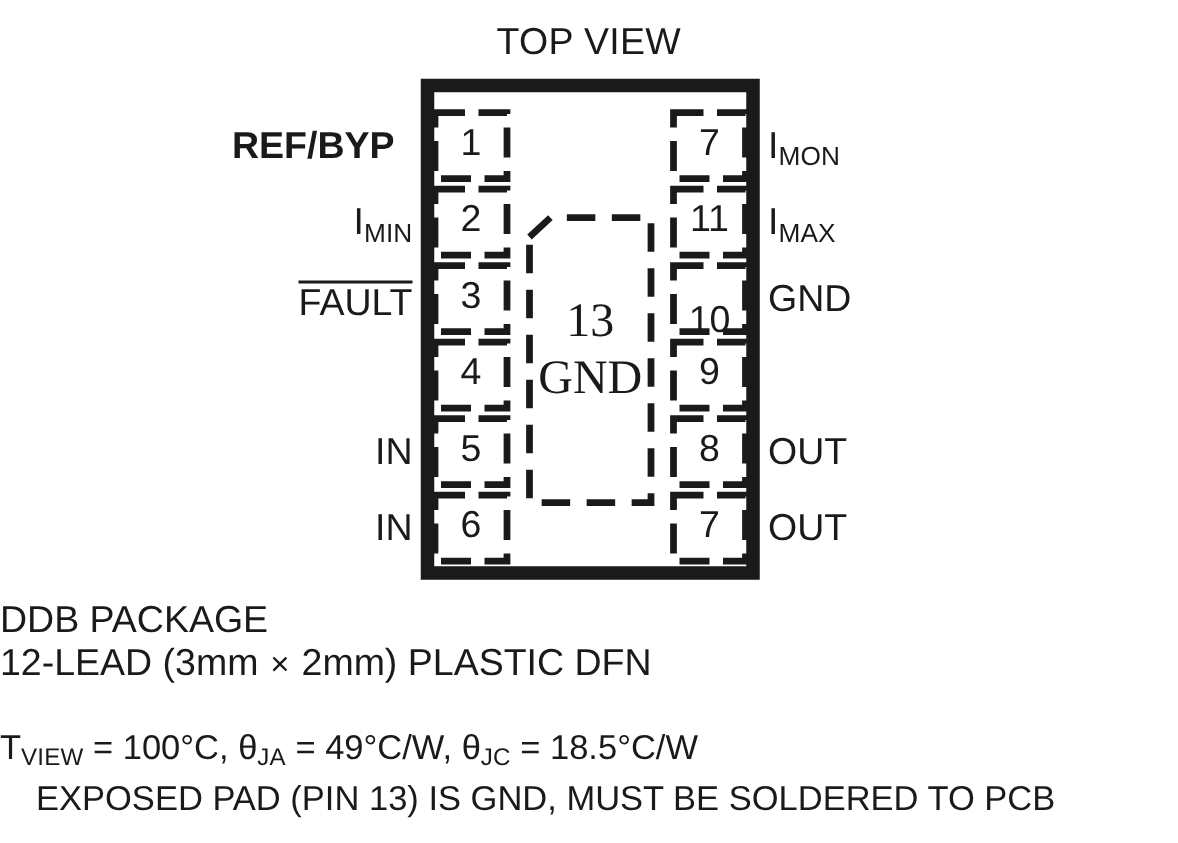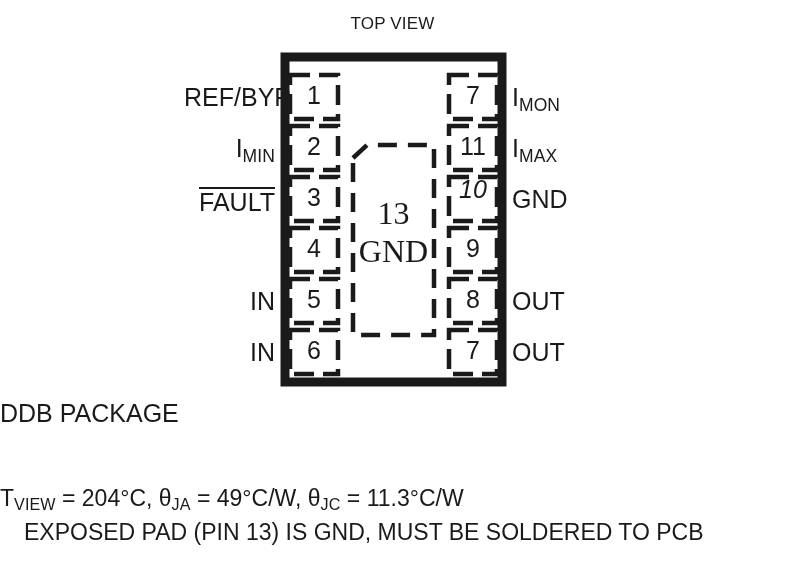--- a/index.html
+++ b/index.html
@@ -23,21 +23,21 @@
     inset: 0;
   }
 
   
   .fig-title {
     position: absolute;
     top: 14px;
     left: 0;
     width: 785px;
     text-align: center;
-    font-size: 17px;
+    font-size: 25px;
     letter-spacing: 0.2px;
     white-space: nowrap;
   }
 
   
   .package-area {
     position: absolute;
     left: 0;
     top: 50px;
     width: 785px;
@@ -143,31 +143,31 @@
 
     <div class="pin-num" style="left:290px; top:33px;  width:48px;">1</div>
     <div class="pin-num" style="left:290px; top:84px;  width:48px;">2</div>
     <div class="pin-num" style="left:290px; top:135px; width:48px;">3</div>
     <div class="pin-num" style="left:290px; top:186px; width:48px;">4</div>
     <div class="pin-num" style="left:290px; top:237px; width:48px;">5</div>
     <div class="pin-num" style="left:290px; top:288px; width:48px;">6</div>
 
     <div class="pin-num" style="left:449px; top:33px;  width:48px;">7</div>
     <div class="pin-num" style="left:449px; top:84px;  width:48px;">11</div>
-    <div class="pin-num" style="left:449px; top:127px; width:48px;font-style:italic;">10</div>
+    <div class="pin-num" style="left:449px; top:151px; width:48px;">10</div>
     <div class="pin-num" style="left:449px; top:186px; width:48px;">9</div>
     <div class="pin-num" style="left:449px; top:237px; width:48px;">8</div>
     <div class="pin-num" style="left:449px; top:288px; width:48px;">7</div>
 
     <div class="pad-label" style="left:353px; top:145px; width:81px;">
       <div>13</div>
       <div>GND</div>
     </div>
 
-    <div class="pin-label left" style="left:36px; top:35px; width:255px;">
+    <div class="pin-label left" style="left:8px; top:35px; width:255px;font-weight:bold;">
       <span>REF/BYP</span>
     </div>
 
     <div class="pin-label left" style="left:20px; top:137px; width:255px;">
       <span class="ovl">FAULT</span>
     </div>
 
     <div class="pin-label left" style="left:20px; top:86px; width:255px;">
       <span>I</span><span class="sub">MIN</span>
     </div>
@@ -199,20 +199,23 @@
     </div>
 
     <div class="pin-label right" style="left:512px; top:290px; width:250px;">
       <span>OUT</span>
     </div>
 
   </div>
 
   <div class="caption cap-pkg">DDB PACKAGE</div>
 
+  <div class="caption cap-lead">
+    <span>12-LEAD (3mm </span><span class="times">×</span><span> 2mm) PLASTIC DFN</span>
+  </div>
 
   <div class="caption cap-therm">
-    <span>T</span><span class="sub">VIEW</span><span> = 204°C, </span><span>θ</span><span class="sub">JA</span><span> = 49°C/W, </span><span>θ</span><span class="sub">JC</span><span> = 11.3°C/W</span>
+    <span>T</span><span class="sub">VIEW</span><span> = 100°C, </span><span>θ</span><span class="sub">JA</span><span> = 49°C/W, </span><span>θ</span><span class="sub">JC</span><span> = 18.5°C/W</span>
   </div>
 
   <div class="caption cap-pad">EXPOSED PAD (PIN 13) IS GND, MUST BE SOLDERED TO PCB</div>
 
 </div>
 
 </body></html>

